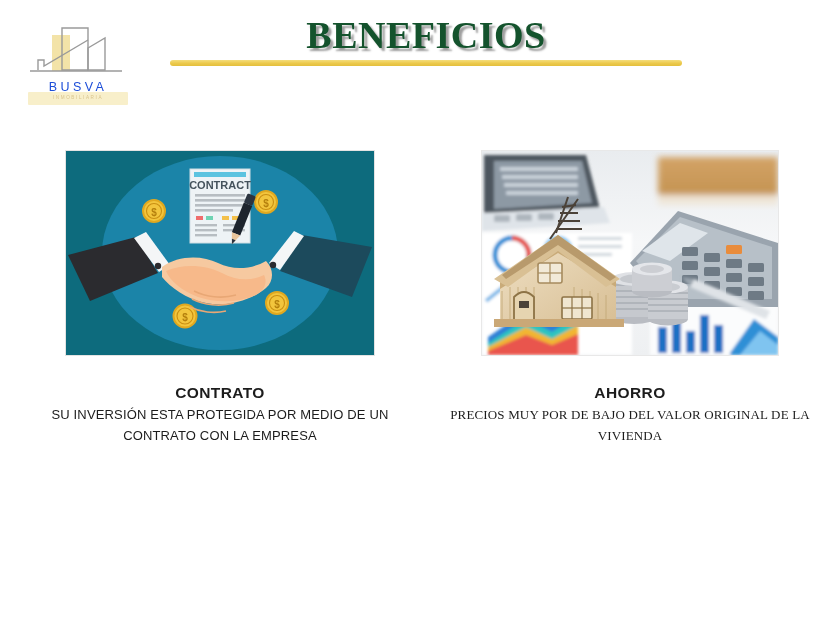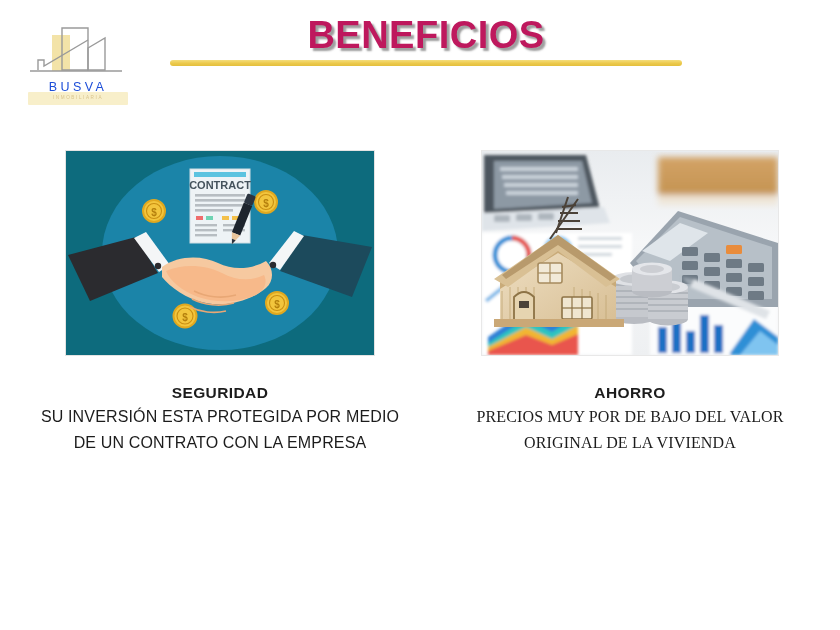--- a/index.html
+++ b/index.html
@@ -74,24 +74,24 @@
 
   
   .title {
     position: absolute;
     left: 170px;
     top: 16px;
     width: 512px;
     text-align: center;
     font-size: 38px;
     font-weight: bold;
-    color: #be185d;
+    color: #14532d;
     letter-spacing: .5px;
     text-shadow: 3px 3px 2px rgba(125,125,125,0.75);
-    font-family: Liberation Sans, sans-serif;
+    font-family: Liberation Serif, serif;
     line-height: 1;
   }
   .title-rule {
     position: absolute;
     left: 170px;
     top: 60px;
     width: 512px;
     height: 6px;
     background: linear-gradient(180deg, #f4dd7c 0%, #ecc94b 55%, #e3bf3c 100%);
     border-radius: 3px;
@@ -130,21 +130,21 @@
     color: #1c1c1c;
     font-family: "Liberation Sans", sans-serif;
   }
   .cap-head {
     font-size: 15.5px;
     font-weight: bold;
     letter-spacing: .4px;
     line-height: 1.25;
   }
   .cap-body {
-    font-size: 16px;
+    font-size: 13px;
     font-weight: 400;
     letter-spacing: .15px;
     line-height: 1.62;
     margin-top: 2px;
   }
   .col-left .cap-body  { padding: 0 18px; }
   .col-right .cap-body { padding: 0 4px; font-family: Liberation Serif, serif; }
 
   svg { display: block; }
 </style>
@@ -245,21 +245,21 @@
                  C116 140 104 130 100 120 Z" fill="#f7b98a"></path>
         <g stroke="#e8a775" stroke-width="1.6" fill="none">
           <path d="M128 140 C140 146 156 148 170 144"></path>
           <path d="M126 148 C138 154 154 156 168 152"></path>
           <path d="M124 156 C134 161 148 163 160 160"></path>
         </g>
       </svg>
     </div>
 
     <div class="caption">
-      <div class="cap-head">SEGURIDAD</div>
+      <div class="cap-head">CONTRATO</div>
       <div class="cap-body">SU INVERSIÓN ESTA PROTEGIDA POR MEDIO DE UN CONTRATO CON LA EMPRESA</div>
     </div>
   </div>
 
   <div class="col col-right">
 
     <div class="fig fig-right">
       <svg width="296" height="204" viewBox="0 0 296 204">
         <defs>
           <linearGradient id="bgGrad" x1="0" y1="0" x2="0" y2="1">

